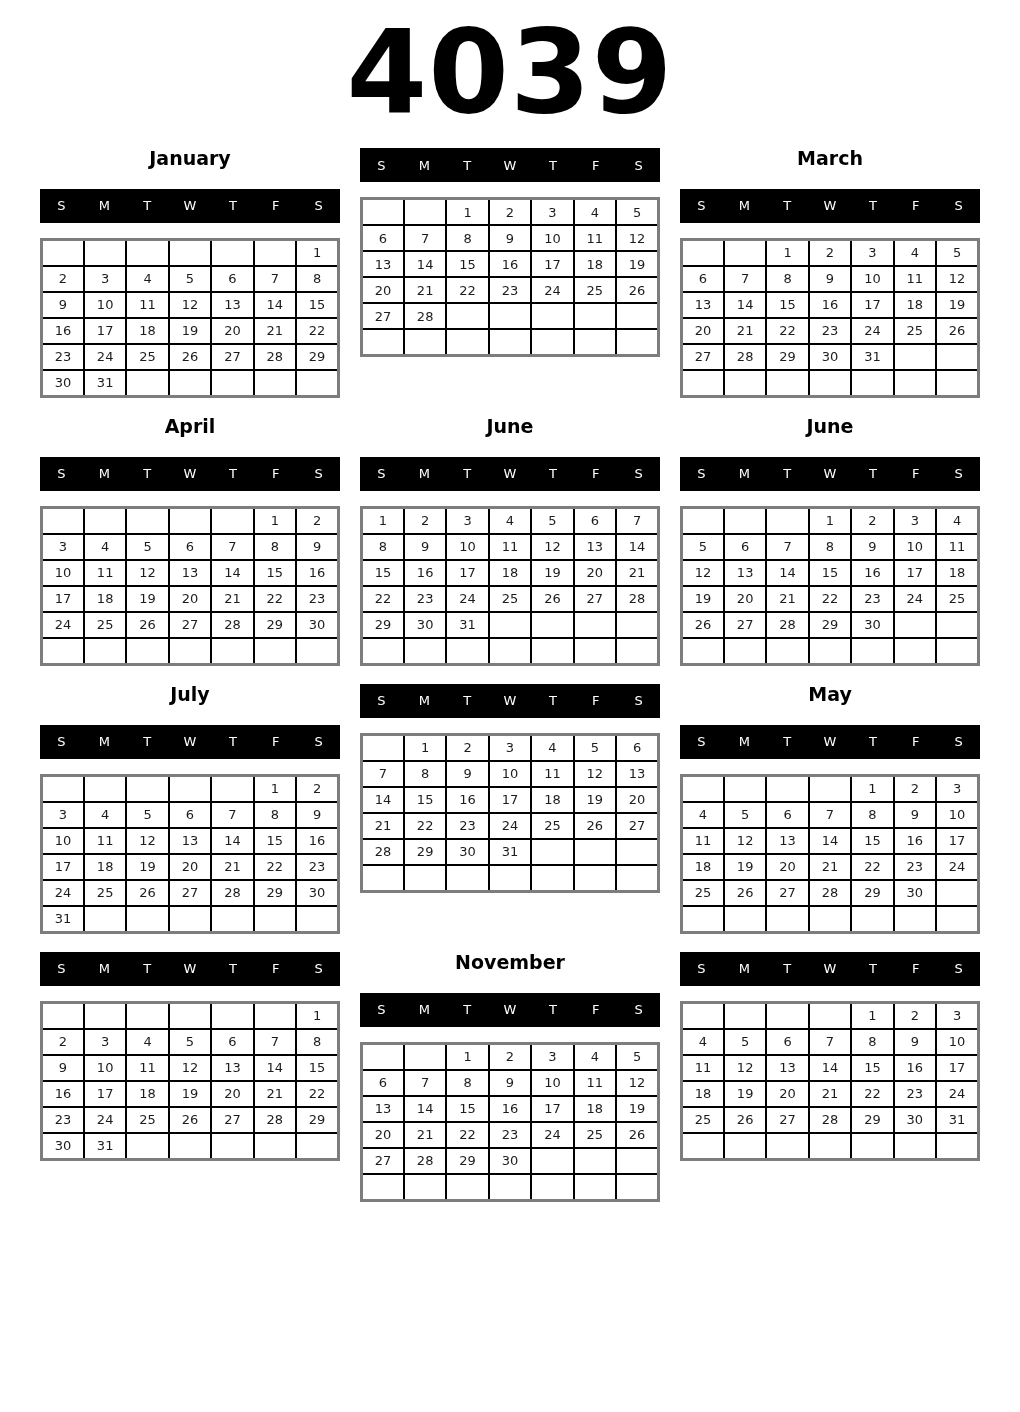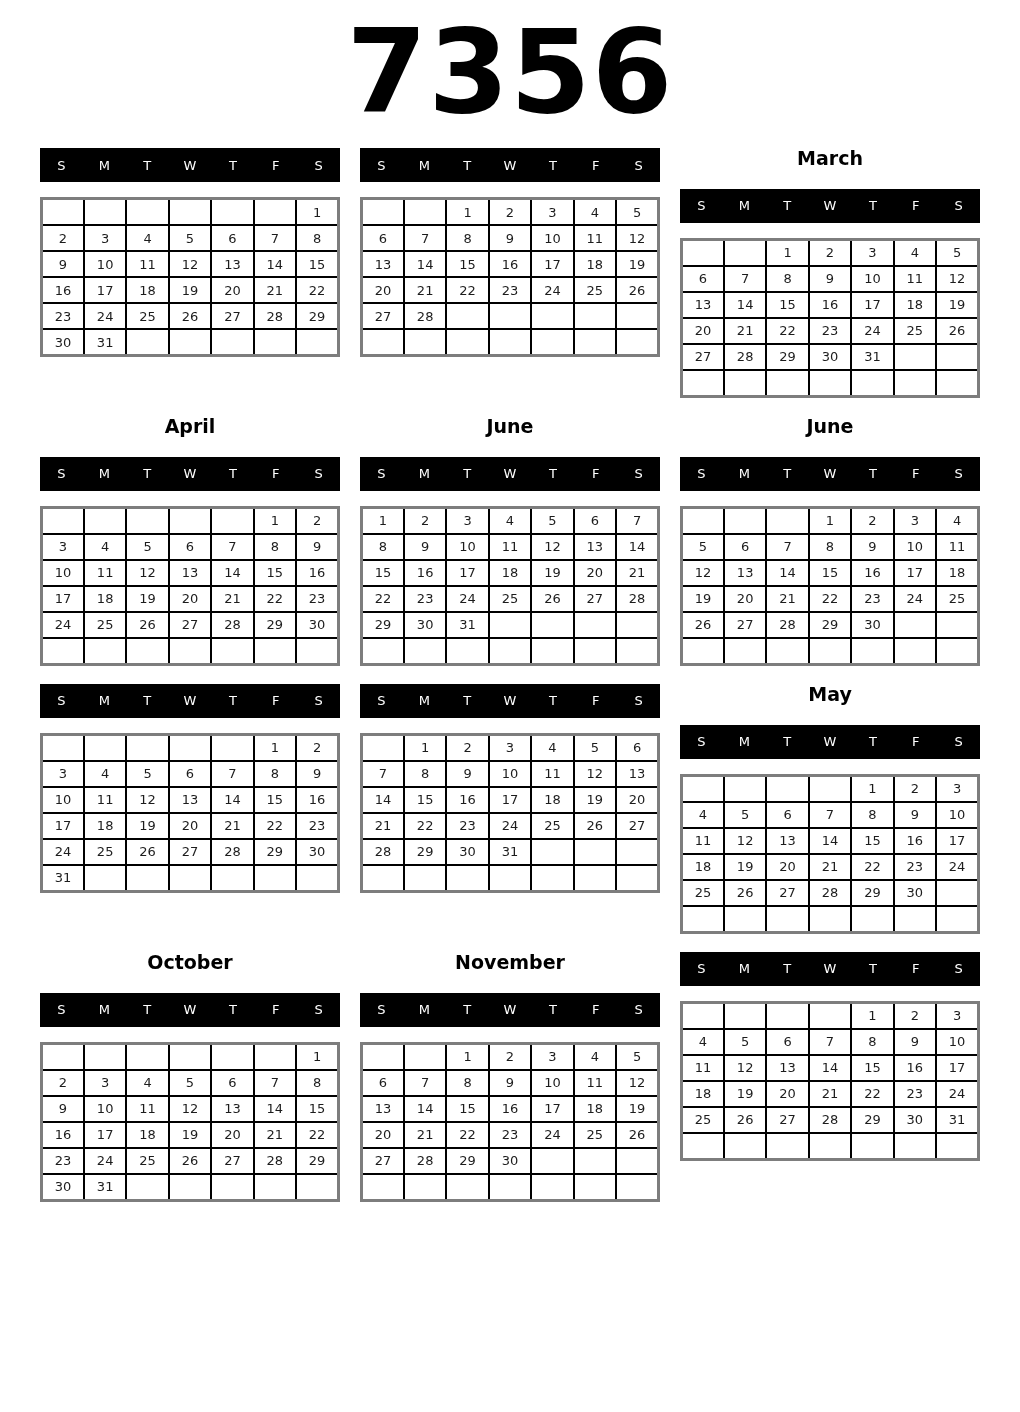--- a/index.html
+++ b/index.html
@@ -70,23 +70,24 @@
     vertical-align: middle;
     font-size: 13px;
     color: #1c1c1c;
     background: #ffffff;
   }
 </style>
 </head>
 <body>
 
 <div class="page">
-  <h1 class="year-title">7356</h1>
+  <h1 class="year-title">4039</h1>
   <div class="months" id="months">
   <section class="month">
+    <h2 class="month-name">January</h2>
     <div class="weekday-bar">
           <span class="wd">S</span>
           <span class="wd">M</span>
           <span class="wd">T</span>
           <span class="wd">W</span>
           <span class="wd">T</span>
           <span class="wd">F</span>
           <span class="wd">S</span>
         </div>
     <table class="days">
@@ -497,20 +498,21 @@
               <td></td>
               <td></td>
               <td></td>
               <td></td>
             </tr>
           </tbody>
     </table>
   </section>
 
   <section class="month">
+    <h2 class="month-name">July</h2>
     <div class="weekday-bar">
           <span class="wd">S</span>
           <span class="wd">M</span>
           <span class="wd">T</span>
           <span class="wd">W</span>
           <span class="wd">T</span>
           <span class="wd">F</span>
           <span class="wd">S</span>
         </div>
     <table class="days">
@@ -708,21 +710,20 @@
               <td></td>
               <td></td>
               <td></td>
               <td></td>
             </tr>
           </tbody>
     </table>
   </section>
 
   <section class="month">
-    <h2 class="month-name">October</h2>
     <div class="weekday-bar">
           <span class="wd">S</span>
           <span class="wd">M</span>
           <span class="wd">T</span>
           <span class="wd">W</span>
           <span class="wd">T</span>
           <span class="wd">F</span>
           <span class="wd">S</span>
         </div>
     <table class="days">

